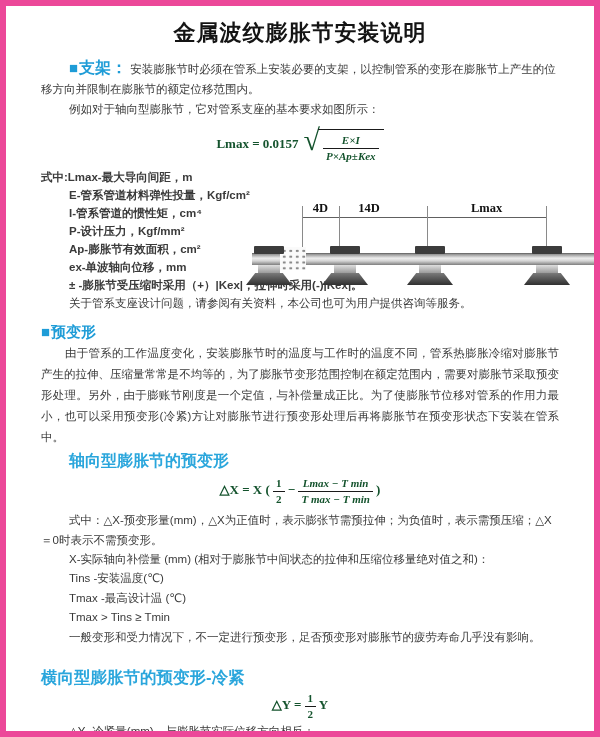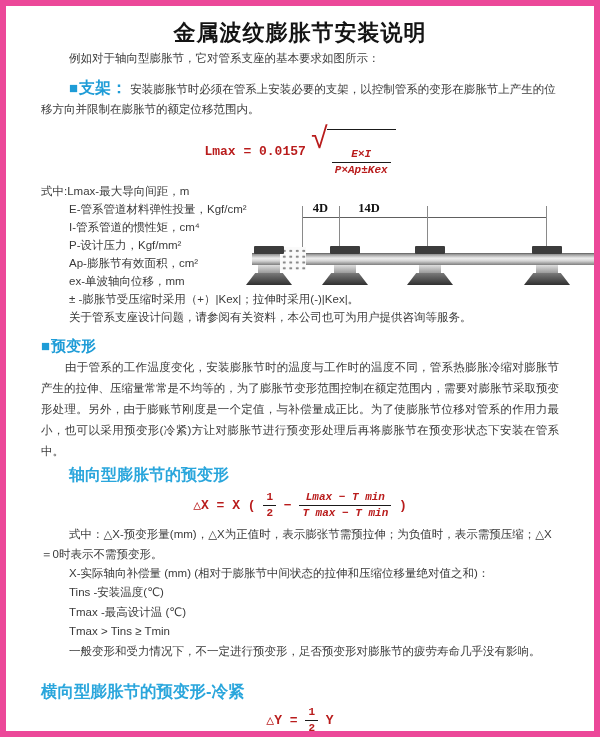--- a/index.html
+++ b/index.html
@@ -24,42 +24,42 @@
   h2.sec-head { margin-top:11px; font-size:15px; line-height:18px; }
   .sub-head {
     color:#2aa6dc; font-weight:bold; font-size:16px; line-height:20px;
     margin:3px 0 0 28px;
   }
   .sub-head.left0 { margin-left:0; margin-top:19px; font-size:16.5px; line-height:22px; }
   .p2 { line-height:20px; }
   .para2 { line-height:21px; margin-top:2px; text-indent:24px; text-align:justify; }
 
   
-  .defs { margin-top:1px; }
+  .defs { margin-top:1px;font-weight:bold; }
   .def { line-height:18px; }
   .def.rest { padding-left:28px; }
   .def-note { line-height:18px; text-indent:28px; margin-top:0; }
   .note-line { line-height:19.5px; padding-left:28px; }
   .note-wrap { line-height:20px; text-indent:28px; }
 
   
   .formula {
-    text-align:center; font-family:Liberation Mono, monospace;
-    font-weight:bold; color:#b91c1c; font-size:13px;
+    text-align:center; font-family:Liberation Serif, serif;
+    font-weight:bold; color:#14532d; font-size:13px;
   }
   .formula.f1 { margin:8px 0 6px; }
   .formula.f2 { margin:6px 0 4px; }
   .formula.f3 { margin:4px 0 2px; }
   .frac { display:inline-block; vertical-align:middle; text-align:center; font-size:11px; line-height:1.15; }
   .frac .num { display:block; padding:0 3px 1px; border-bottom:1px solid #1a1a1a; }
   .frac .den { display:block; padding:1px 3px 0; }
   .ital { font-style:italic; }
   .sqrt { display:inline-flex; align-items:flex-start; margin-left:5px; vertical-align:middle; }
   .sqrt .rad { font-size:30px; line-height:26px; font-weight:400; margin-right:-2px; }
-  .sqrt .sqrt-body { border-top:1.6px solid #1a1a1a; padding:18px 5px 0; margin-top:2px; }
+  .sqrt .sqrt-body { border-top:1.6px solid #1a1a1a; padding:4px 5px 0; margin-top:2px; }
 
   
   .diagram { position:absolute; left:246px; top:195px; width:352px; height:96px; }
   .dim-label {
     position:absolute; top:0; text-align:center;
     font-family:"Liberation Serif","DejaVu Serif",serif; font-weight:bold;
     font-size:12.5px; color:#111;
   }
   .dl1 { left:50px; width:37px; } .dl2 { left:73px; width:88px; } .dl3 { left:175px; width:119px; }
   .dim-line { position:absolute; left:50px; top:16px; width:244px; height:0; border-top:1px solid #606060; }
@@ -84,23 +84,23 @@
 </style>
 </head>
 <body>
 
 <div class="page">
 
   <div class="title">金属波纹膨胀节安装说明</div>
 
   <div class="content">
 
+    <p class="para indent-lg"><span class="sec-head"><span class="sq">■</span><span>支架：</span></span><span> 安装膨胀节时必须在管系上安装必要的支架，以控制管系的变形在膨胀节上产生的位移方向并限制在膨胀节的额定位移范围内。</span></p>
+
     <p class="para indent p2">例如对于轴向型膨胀节，它对管系支座的基本要求如图所示：</p>
-
-    <p class="para indent-lg"><span class="sec-head"><span class="sq">■</span><span>支架：</span></span><span> 安装膨胀节时必须在管系上安装必要的支架，以控制管系的变形在膨胀节上产生的位移方向并限制在膨胀节的额定位移范围内。</span></p>
 
     <div class="formula f1">
       <span>Lmax = 0.0157</span><span class="sqrt">
           <span class="rad">√</span>
           <span class="sqrt-body"><span class="frac ital"><span class="num">E×I</span><span class="den">P×Ap±Kex</span></span></span>
         </span>
     </div>
 
     <div class="defs">
       <div class="def">式中:Lmax-最大导向间距，m</div>
@@ -142,20 +142,21 @@
       <span>Y</span>
     </div>
 
     <div class="note-line">△Y -冷紧量(mm)，与膨胀节实际位移方向相反；</div>
 
   </div>
 
   <div class="diagram">
     <div class="dim-label dl1">4D</div>
     <div class="dim-label dl2">14D</div>
+    <div class="dim-label dl3">Lmax</div>
     <div class="dim-line"></div>
     <div class="tick tk1"></div>
     <div class="tick tk2"></div>
     <div class="tick tk3"></div>
     <div class="tick tk4"></div>
     <div class="pipe"></div>
     <div class="bellows"></div>
     <div class="support sp1">
       <div class="clamp"></div>
       <div class="pedestal"></div>

